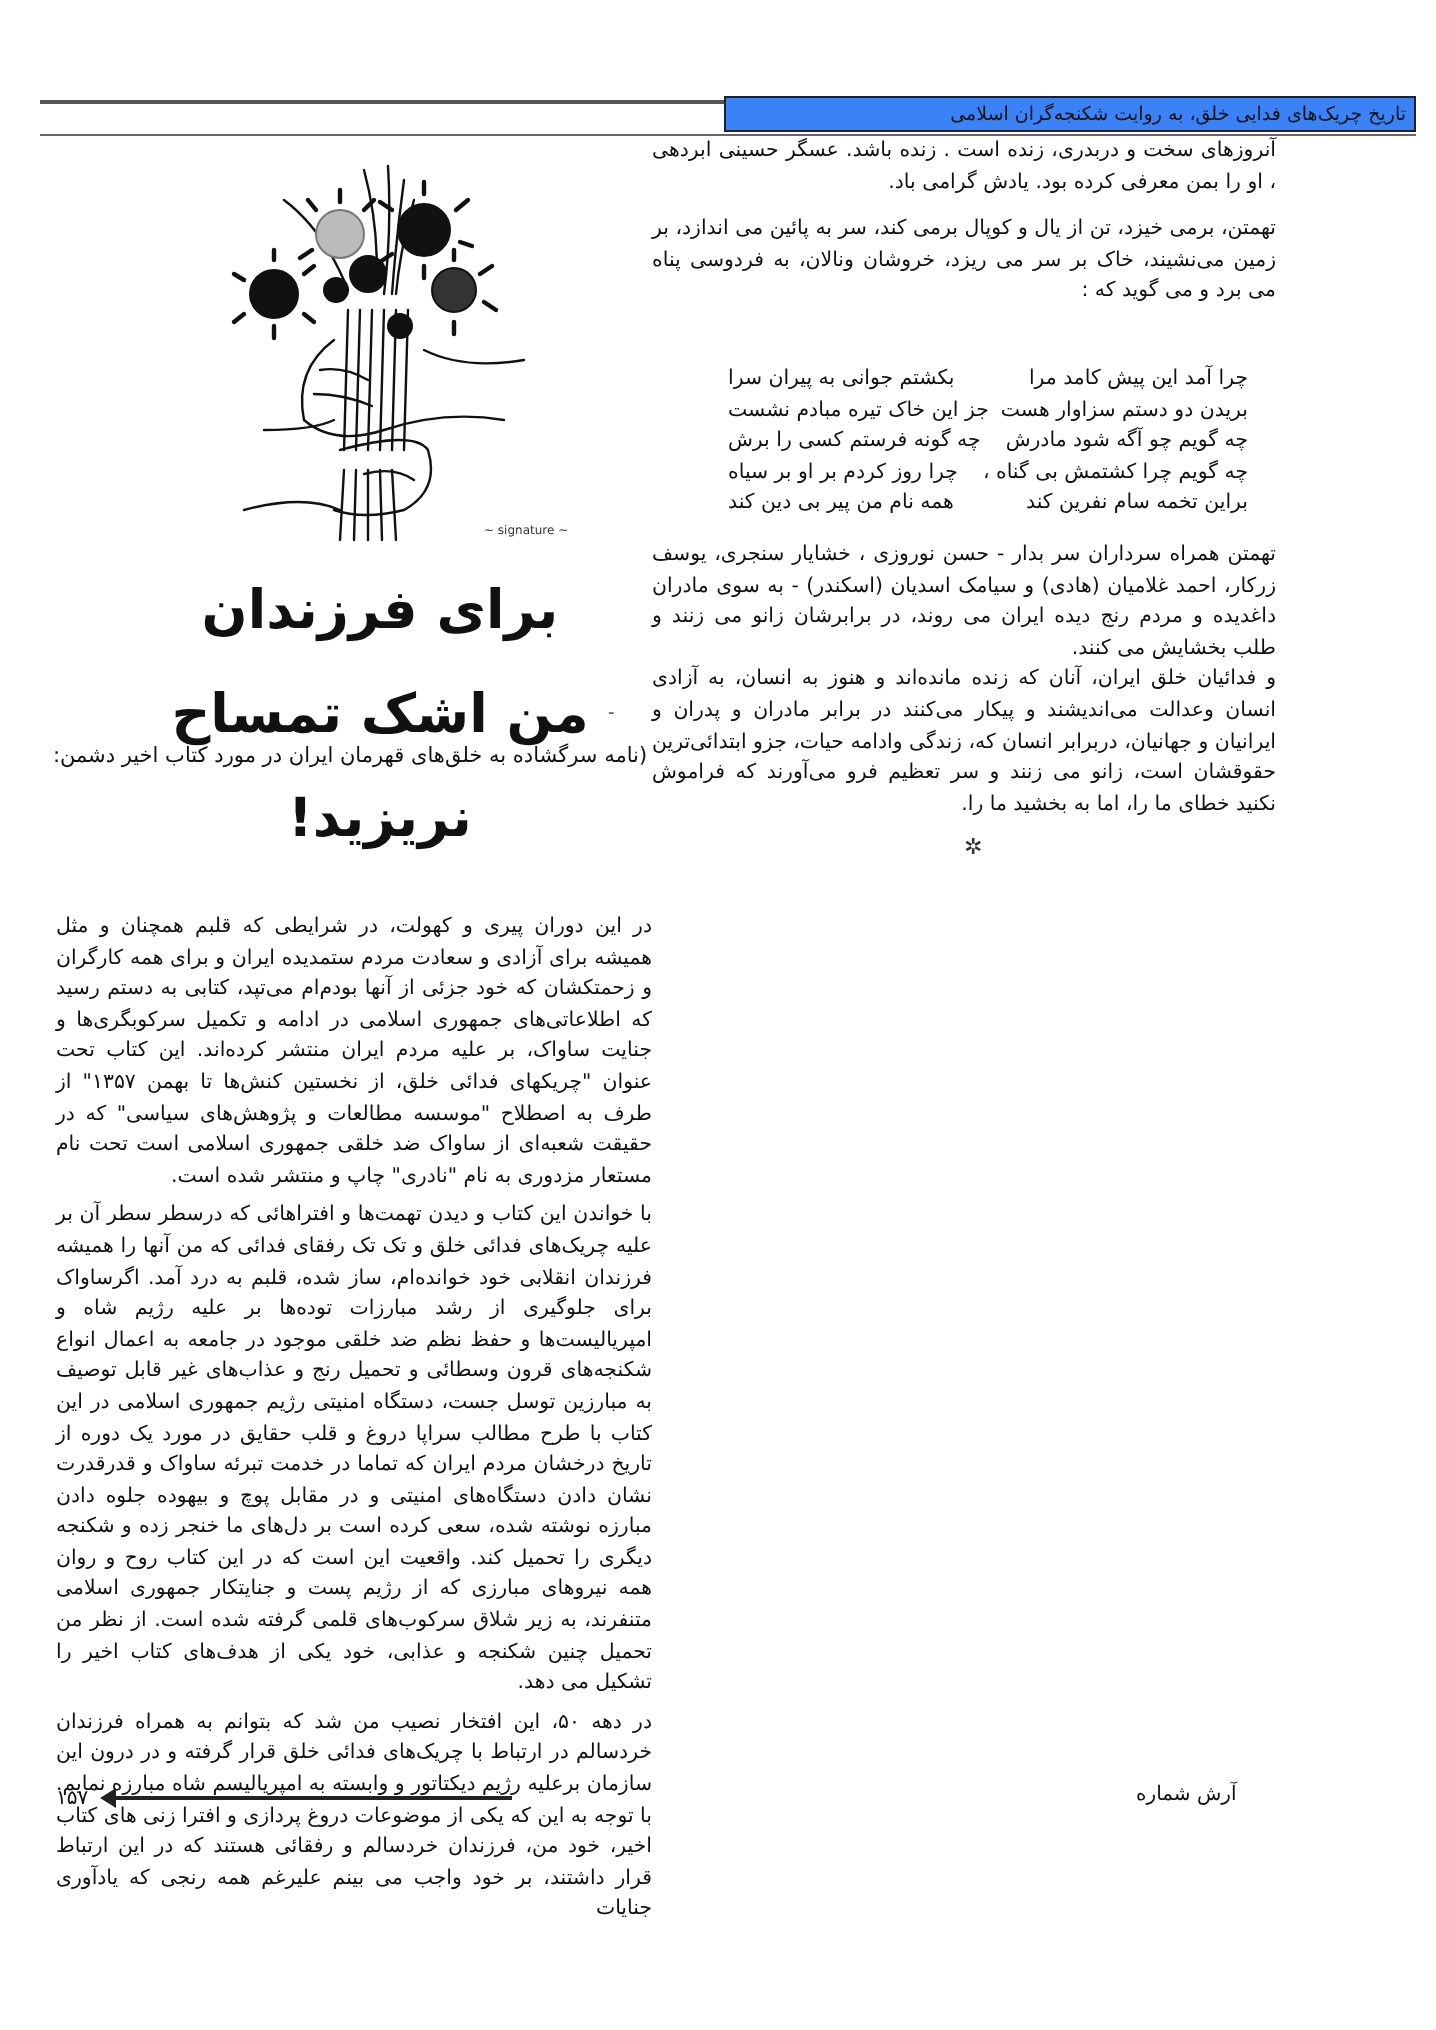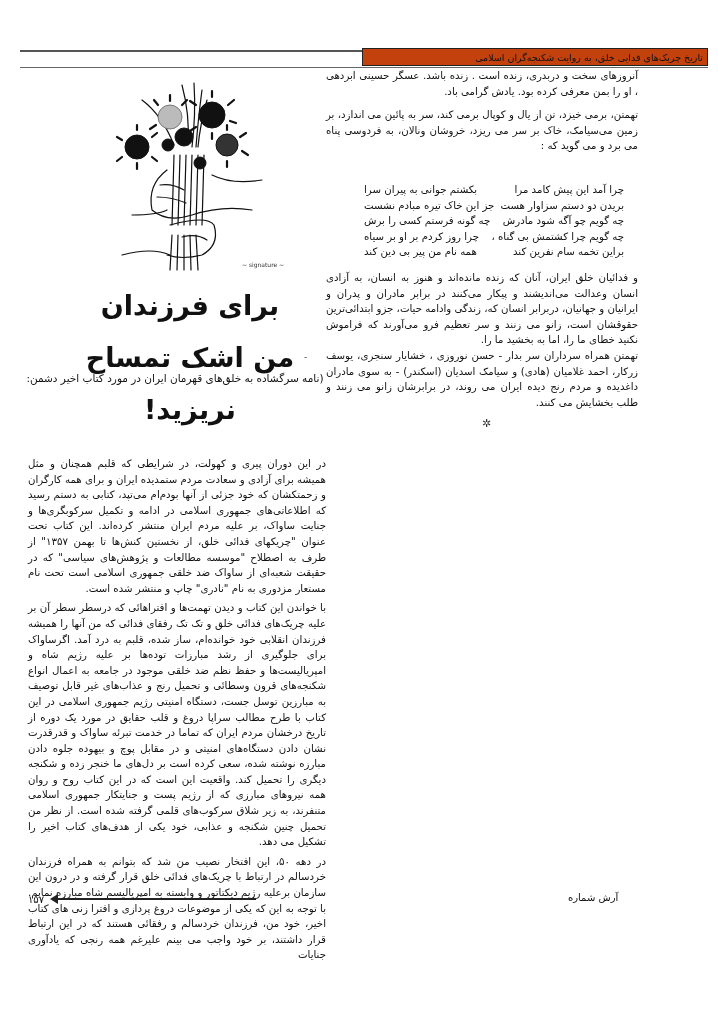--- a/index.html
+++ b/index.html
@@ -9,21 +9,21 @@
     }
     .page { position: absolute; inset: 0; }
     .top-rule {
       position: absolute; left: 20px; top: 50px; width: 622px; height: 2px;
       background: #555;
     }
     .header-box {
       position: absolute; left: 362px; top: 48px; width: 346px; height: 18px;
       border: 1px solid #222; border-bottom: 1px solid #222;
       direction: rtl; text-align: right; font-size: 9.5px; line-height: 18px;
-      padding-right: 4px; box-sizing: border-box; background: #c2410c;
+      padding-right: 4px; box-sizing: border-box; background: #3b82f6;
     }
     .header-underline {
       position: absolute; left: 20px; top: 67px; width: 688px; height: 1px; background: #666;
     }
     .col-right {
       position: absolute; left: 326px; top: 68px; width: 312px;
       direction: rtl; text-align: justify; font-size: 10.2px; line-height: 15.6px;
     }
     .col-right p { margin: 0; }
     .poem {
@@ -80,21 +80,21 @@
 <body>
 
 <div class="page">
 
   <div class="top-rule"></div>
   <div class="header-box">تاریخ چریک‌های فدایی خلق، به روایت شکنجه‌گران اسلامی</div>
   <div class="header-underline"></div>
 
   <div class="col-right">
     <p>آنروزهای سخت و دربدری، زنده است . زنده باشد. عسگر حسینی ابردهی ، او را بمن معرفی کرده بود. یادش گرامی باد.</p>
-    <p style="margin-top:8px">تهمتن، برمی خیزد، تن از یال و کوپال برمی کند، سر به پائین می اندازد، بر زمین می‌سیامک، خاک بر سر می ریزد، خروشان ونالان، به فردوسی پناه می برد و می گوید که :</p>
+    <p style="margin-top:8px">تهمتن، برمی خیزد، تن از یال و کوپال برمی کند، سر به پائین می اندازد، بر زمین می‌نشیند، خاک بر سر می ریزد، خروشان ونالان، به فردوسی پناه می برد و می گوید که :</p>
   </div>
 
   <div class="poem">
     <div class="poem-row">
       <span>چرا آمد این پیش کامد مرا</span>
       <span>بکشتم جوانی به پیران سرا</span>
     </div>
     <div class="poem-row">
       <span>بریدن دو دستم سزاوار هست</span>
       <span>جز این خاک تیره مبادم نشست</span>
@@ -107,22 +107,22 @@
       <span>چه گویم چرا کشتمش بی گناه ،</span>
       <span>چرا روز کردم بر او بر سیاه</span>
     </div>
     <div class="poem-row">
       <span>براین تخمه سام نفرین کند</span>
       <span>همه نام من پیر بی دین کند</span>
     </div>
   </div>
 
   <div class="col-right2">
+    <p>تهمتن همراه سرداران سر بدار - حسن نوروزی ، خشایار سنجری، یوسف زرکار، احمد غلامیان (هادی) و سیامک اسدیان (اسکندر) - به سوی مادران داغدیده و مردم رنج دیده ایران می روند، در برابرشان زانو می زنند و طلب بخشایش می کنند.</p>
     <p>و فدائیان خلق ایران، آنان که زنده مانده‌اند و هنوز به انسان، به آزادی انسان وعدالت می‌اندیشند و پیکار می‌کنند در برابر مادران و پدران و ایرانیان و جهانیان، دربرابر انسان که، زندگی وادامه حیات، جزو ابتدائی‌ترین حقوقشان است، زانو می زنند و سر تعظیم فرو می‌آورند که فراموش نکنید خطای ما را، اما به بخشید ما را.</p>
-    <p>تهمتن همراه سرداران سر بدار - حسن نوروزی ، خشایار سنجری، یوسف زرکار، احمد غلامیان (هادی) و سیامک اسدیان (اسکندر) - به سوی مادران داغدیده و مردم رنج دیده ایران می روند، در برابرشان زانو می زنند و طلب بخشایش می کنند.</p>
   </div>
   <div class="ornament">✲</div>
 
   <svg class="illustration" viewBox="0 0 180 200" xmlns="http://www.w3.org/2000/svg">
     <g stroke="#111" fill="none" stroke-width="1.2" stroke-linecap="round">
 
       <path d="M70 10 Q 78 40 76 70"></path>
         <path d="M82 8 Q 84 40 80 72"></path>
         <path d="M90 15 Q 86 45 84 72"></path>
       <path d="M30 25 Q 50 40 62 70"></path>

